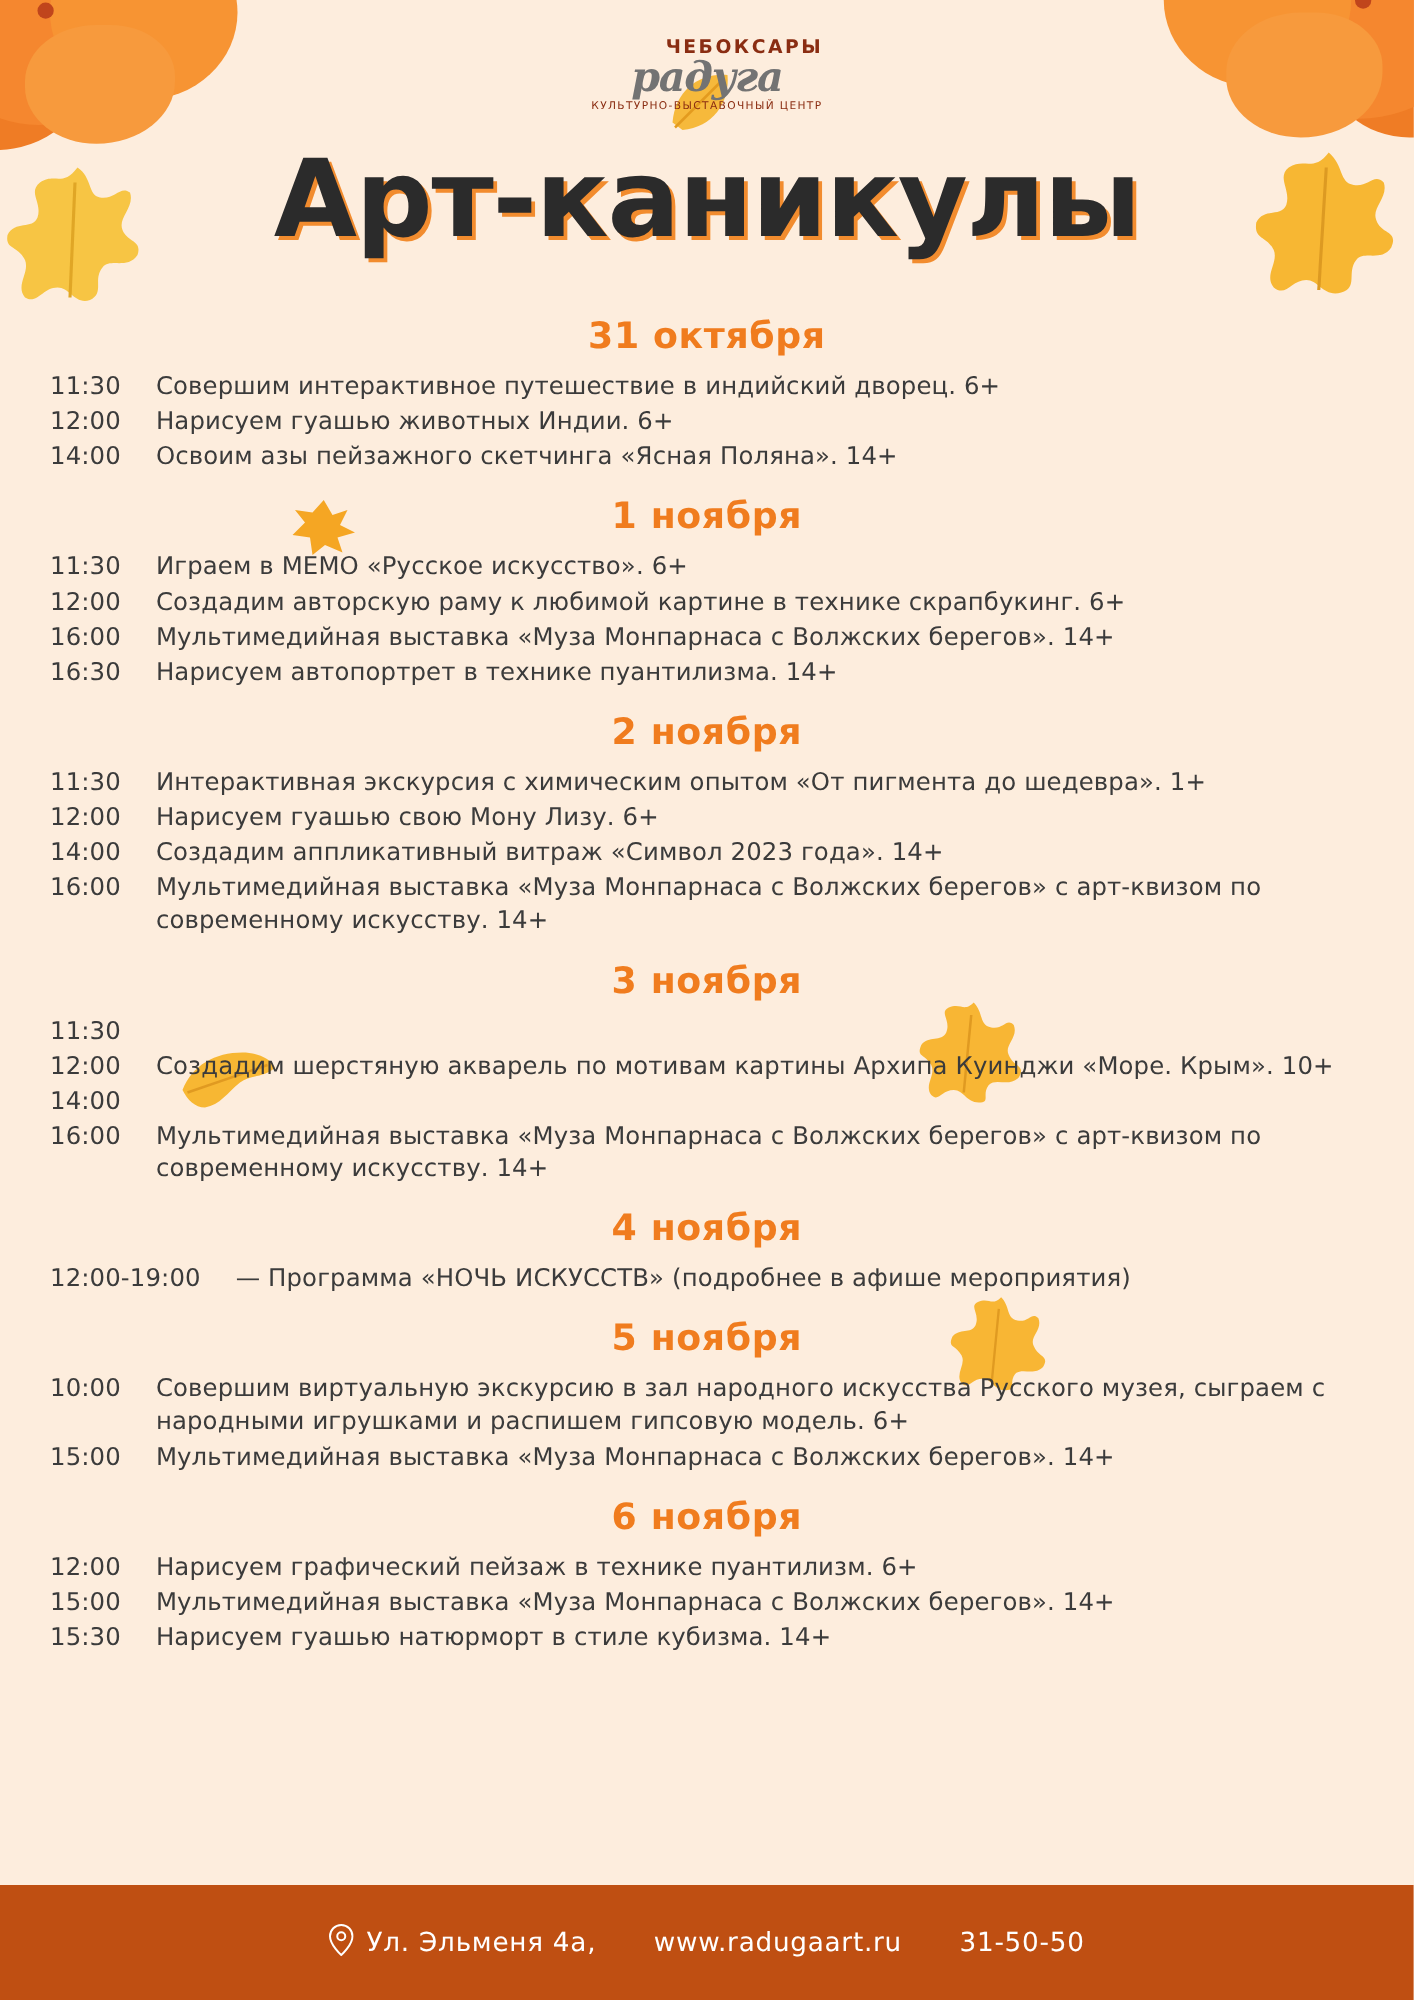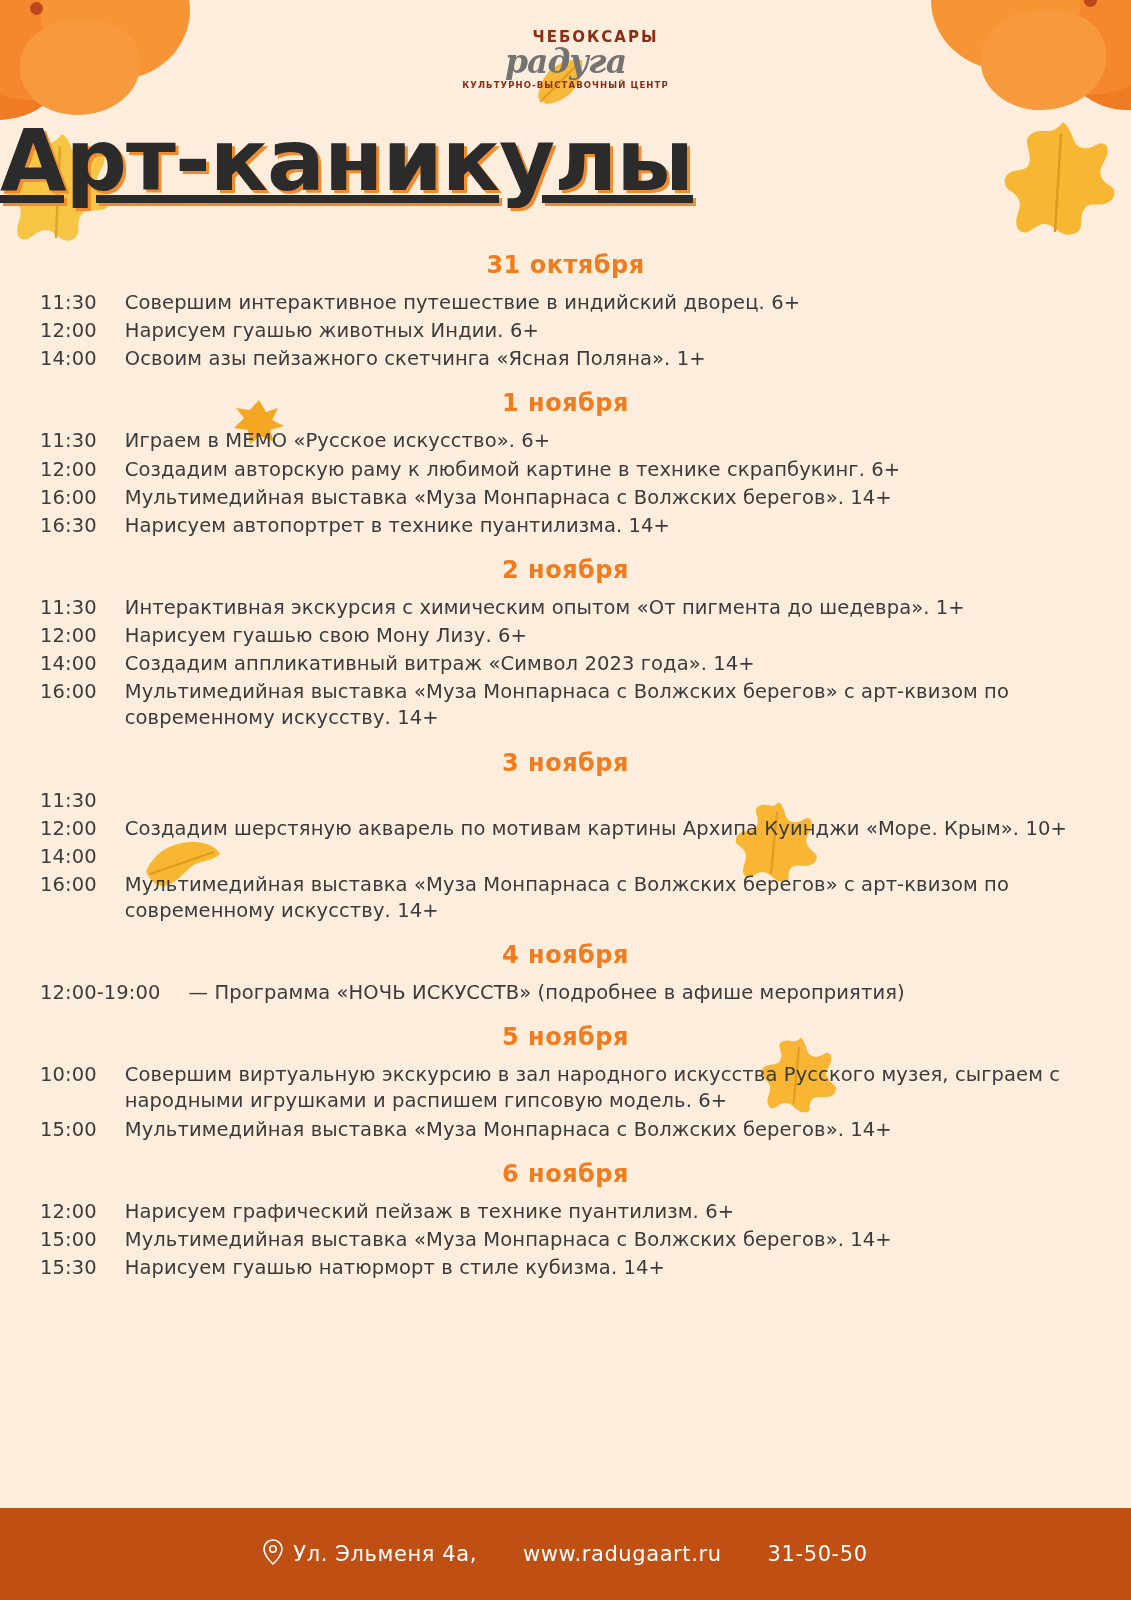--- a/index.html
+++ b/index.html
@@ -68,53 +68,52 @@
     font-weight: bold;
     font-style: italic;
     color: #737373;
     line-height: 0.95;
     letter-spacing: -1px;
   }
   #logo .logo-sub {
     font-size: 8.5px;
     letter-spacing: 1.1px;
     color: #8a2d12;
-    font-weight: bold;
+    font-weight: normal;
     margin-top: 3px;
   }
 
   
   #title {
     position: absolute;
     top: 110px;
     left: 0;
     width: 100%;
-    text-align: left;
+    text-align: center;
     font-family: "DejaVu Sans", sans-serif;
     font-size: 86px;
     font-weight: bold;
     color: #2b2b2b;
     letter-spacing: -1px;
     text-shadow: 3px 3px 0 #f28c2e;
-    text-decoration: underline;
   }
 
   
   #schedule {
     position: absolute;
     top: 235px;
     left: 0;
     width: 1131px;
     padding: 0 40px;
     box-sizing: border-box;
   }
   .day-block { margin-bottom: 4px; }
   .day-head {
     text-align: center;
-    font-size: 24px;
+    font-size: 29px;
     font-weight: bold;
     color: #f07c1e;
     margin: 16px 0 10px 0;
     letter-spacing: 0.5px;
   }
   .event {
     display: flex;
     align-items: flex-start;
     font-size: 19.5px;
     color: #3b3b3b;
@@ -221,21 +220,21 @@
       <div class="event">
         <span class="time">11:30</span>
         <span class="desc">Совершим интерактивное путешествие в индийский дворец. 6+</span>
       </div>
       <div class="event">
         <span class="time">12:00</span>
         <span class="desc">Нарисуем гуашью животных Индии. 6+</span>
       </div>
       <div class="event">
         <span class="time">14:00</span>
-        <span class="desc">Освоим азы пейзажного скетчинга «Ясная Поляна». 1+</span>
+        <span class="desc">Освоим азы пейзажного скетчинга «Ясная Поляна». 14+</span>
       </div>
     </div>
     <div class="day-block">
       <div class="day-head">1 ноября</div>
       <div class="event">
         <span class="time">11:30</span>
         <span class="desc">Играем в МЕМО «Русское искусство». 6+</span>
       </div>
       <div class="event">
         <span class="time">12:00</span>

